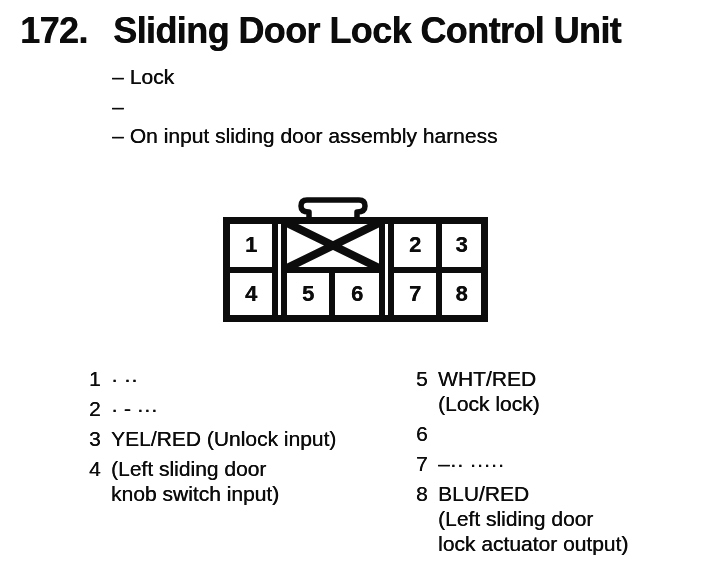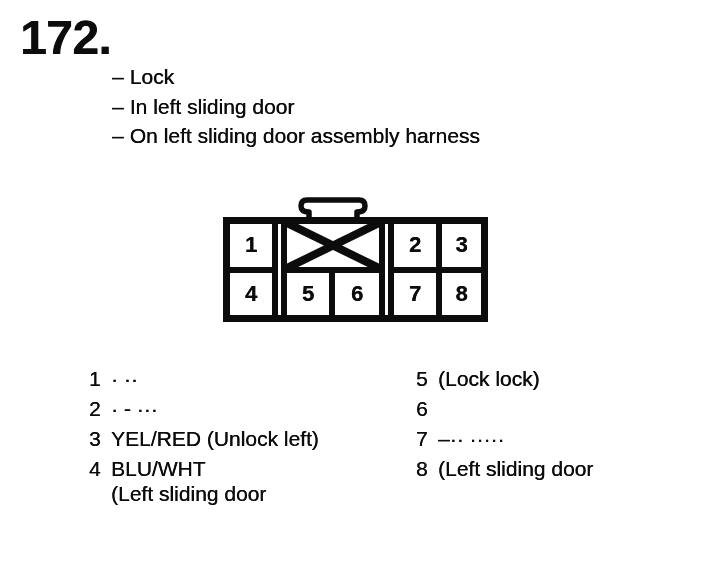--- a/index.html
+++ b/index.html
@@ -9,21 +9,21 @@
     font-family:"Liberation Sans", sans-serif;
     color:#0c0c0c;
     overflow:hidden;
   }
   .page { position:relative; width:704px; height:576px; background:#ffffff; }
 
   
   .title-row {
     position:absolute; left:20px; top:10px;
     display:flex; align-items:center;
-    font-weight:bold; font-size:48px; letter-spacing:-0.6px;
+    font-weight:bold; font-size:36px; letter-spacing:-0.6px;
     white-space:nowrap;
     text-shadow:0.5px 0 0 currentColor;
   }
   .title-num { width:93px; }
 
   .notes { position:absolute; left:112px; top:62px; }
   .note-row {
     display:flex; gap:6px;
     font-size:21px; line-height:29.5px;
     text-shadow:0.35px 0 0 currentColor;
@@ -62,34 +62,34 @@
   .pin-num { width:22px; flex:0 0 22px; }
   .pin-text { white-space:nowrap; }
 </style>
 </head>
 <body>
 
 <div class="page">
 
   <div class="title-row">
     <span class="title-num">172.</span>
+    <span class="title-text">Sliding Door Lock Control Unit</span>
   </div>
 
   <div class="notes">
     <div class="note-row">
       <span>–</span>
       <span>Lock</span>
     </div>
     <div class="note-row">
       <span>–</span>
-      <span>In left sliding door</span>
     </div>
     <div class="note-row">
       <span>–</span>
-      <span>On left sliding door assembly harness</span>
+      <span>On input sliding door assembly harness</span>
     </div>
   </div>
 
   <div class="connector">
     <svg class="tab-svg" viewBox="0 0 72 30">
       <path d="M12 30 L12 16 Q4 16 4 10 Q4 4 10 4 L62 4 Q68 4 68 10 Q68 16 60 16 L60 30" fill="#ffffff" stroke="#0c0c0c" stroke-width="5.5" stroke-linejoin="round"></path>
     </svg>
     <div class="conn-box">
       <div class="colA">
         <div class="cell">1</div>
@@ -125,46 +125,49 @@
     <div class="pin">
       <span class="pin-num">1</span>
       <span class="pin-text">· ··</span>
     </div>
     <div class="pin">
       <span class="pin-num">2</span>
       <span class="pin-text">· - ···</span>
     </div>
     <div class="pin">
       <span class="pin-num">3</span>
-      <span class="pin-text">YEL/RED (Unlock left)</span>
+      <span class="pin-text">YEL/RED (Unlock input)</span>
     </div>
     <div class="pin">
       <span class="pin-num">4</span>
       <span class="pin-text">
-        <div>BLU/WHT</div>
         <div>(Left sliding door</div>
+        <div>knob switch input)</div>
       </span>
     </div>
   </div>
 
   <div class="pins-right">
     <div class="pin">
       <span class="pin-num">5</span>
       <span class="pin-text">
+        <div>WHT/RED</div>
         <div>(Lock lock)</div>
       </span>
     </div>
     <div class="pin">
       <span class="pin-num">6</span>
     </div>
     <div class="pin">
       <span class="pin-num">7</span>
       <span class="pin-text">–·· ·····</span>
     </div>
     <div class="pin">
       <span class="pin-num">8</span>
       <span class="pin-text">
+        <div>BLU/RED</div>
         <div>(Left sliding door</div>
+        <div>lock actuator output)</div>
       </span>
     </div>
   </div>
 
 </div>
 
 </body></html>

